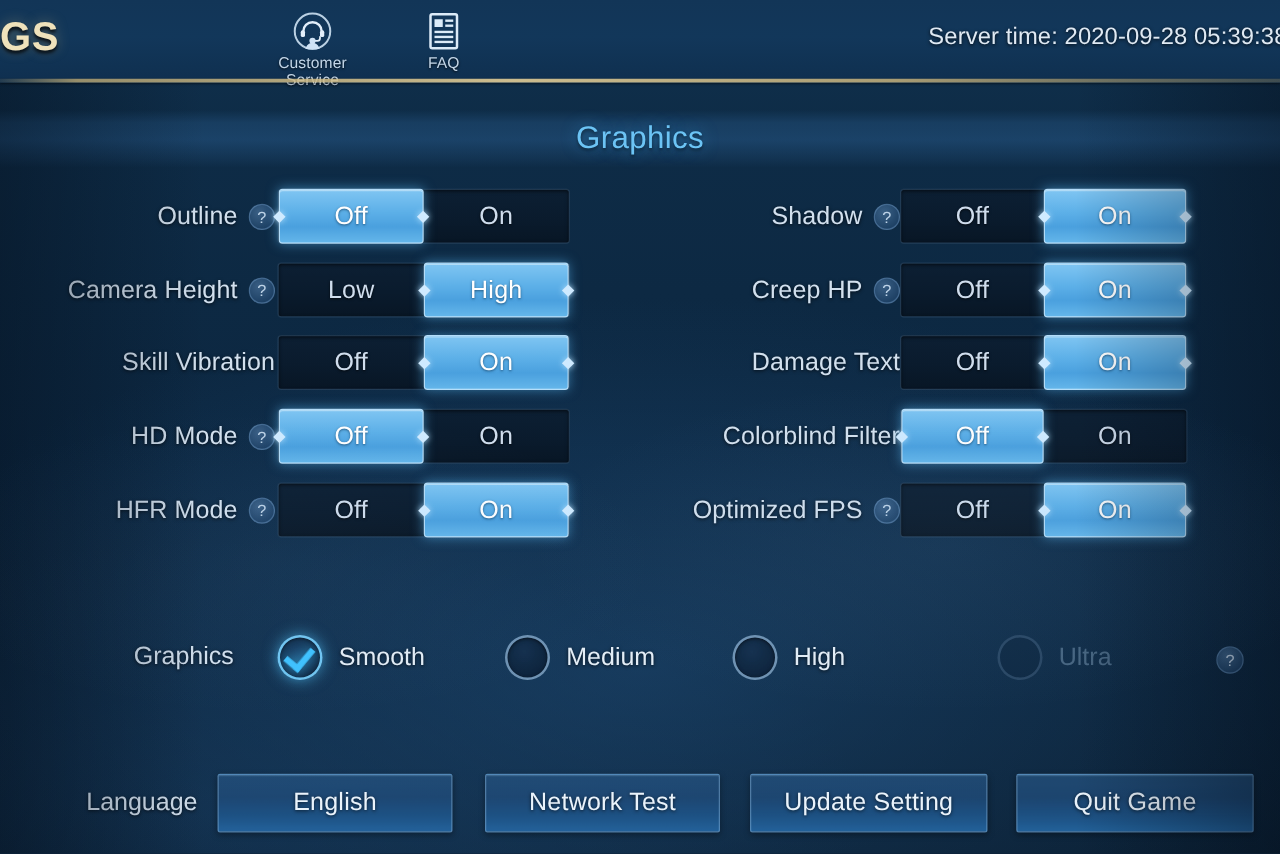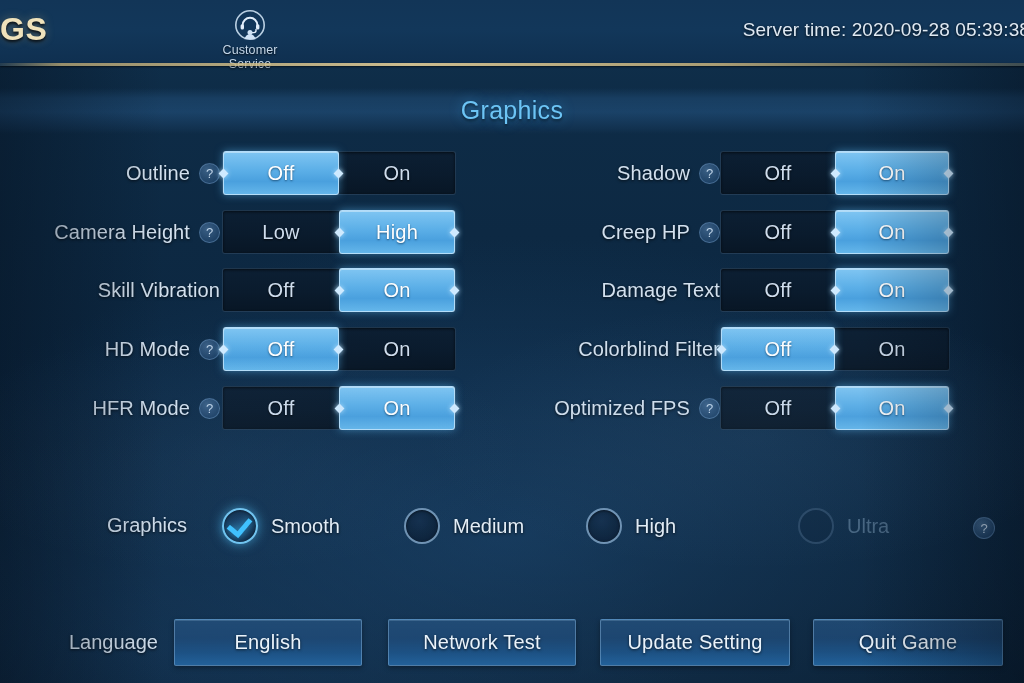--- a/index.html
+++ b/index.html
@@ -360,20 +360,34 @@
           <rect x="6.6" y="15.2" width="3.4" height="5.4" rx="1.5" fill="#e2eefa"></rect>
           <rect x="22" y="15.2" width="3.4" height="5.4" rx="1.5" fill="#e2eefa"></rect>
           <path d="M22 20.4v1.1a2.1 2.1 0 0 1-2.1 2.1h-2.2" fill="none" stroke="#e2eefa" stroke-width="1.4" stroke-linecap="round"></path>
           <circle cx="16" cy="23.6" r="2.5" fill="#cfe3f6"></circle>
           <path d="M10.4 30.2c0.7-3.1 2.9-5 5.6-5s4.9 1.9 5.6 5z" fill="#cfe3f6"></path>
         </svg>
       </span>
       <span class="ha-label">Customer Service</span>
     </div>
 
+    <div class="header-action" id="action-faq">
+      <span class="icon-wrap">
+        <svg width="28" height="32" viewBox="0 0 28 32" aria-hidden="true">
+          <rect x="3.4" y="2.4" width="21.2" height="27.2" rx="1.4" fill="none" stroke="#dcebf8" stroke-width="2"></rect>
+          <rect x="6.6" y="6.4" width="6.6" height="6.2" fill="#dcebf8"></rect>
+          <rect x="15.2" y="6.6" width="6.4" height="1.9" fill="#dcebf8"></rect>
+          <rect x="15.2" y="10.6" width="6.4" height="1.9" fill="#dcebf8"></rect>
+          <rect x="6.6" y="15.6" width="15" height="1.9" fill="#dcebf8"></rect>
+          <rect x="6.6" y="19.6" width="15" height="1.9" fill="#dcebf8"></rect>
+          <rect x="6.6" y="23.6" width="15" height="1.9" fill="#dcebf8"></rect>
+        </svg>
+      </span>
+      <span class="ha-label">FAQ</span>
+    </div>
 
     <div id="server-time">Server time: 2020-09-28 05:39:38</div>
     <div id="header-rule"></div>
   </div>
 
   <div id="section-band"></div>
   <div id="section-title">Graphics</div>
 
   <div id="settings-container">
       <div class="setting-row col-left" style="top: 149px;">

